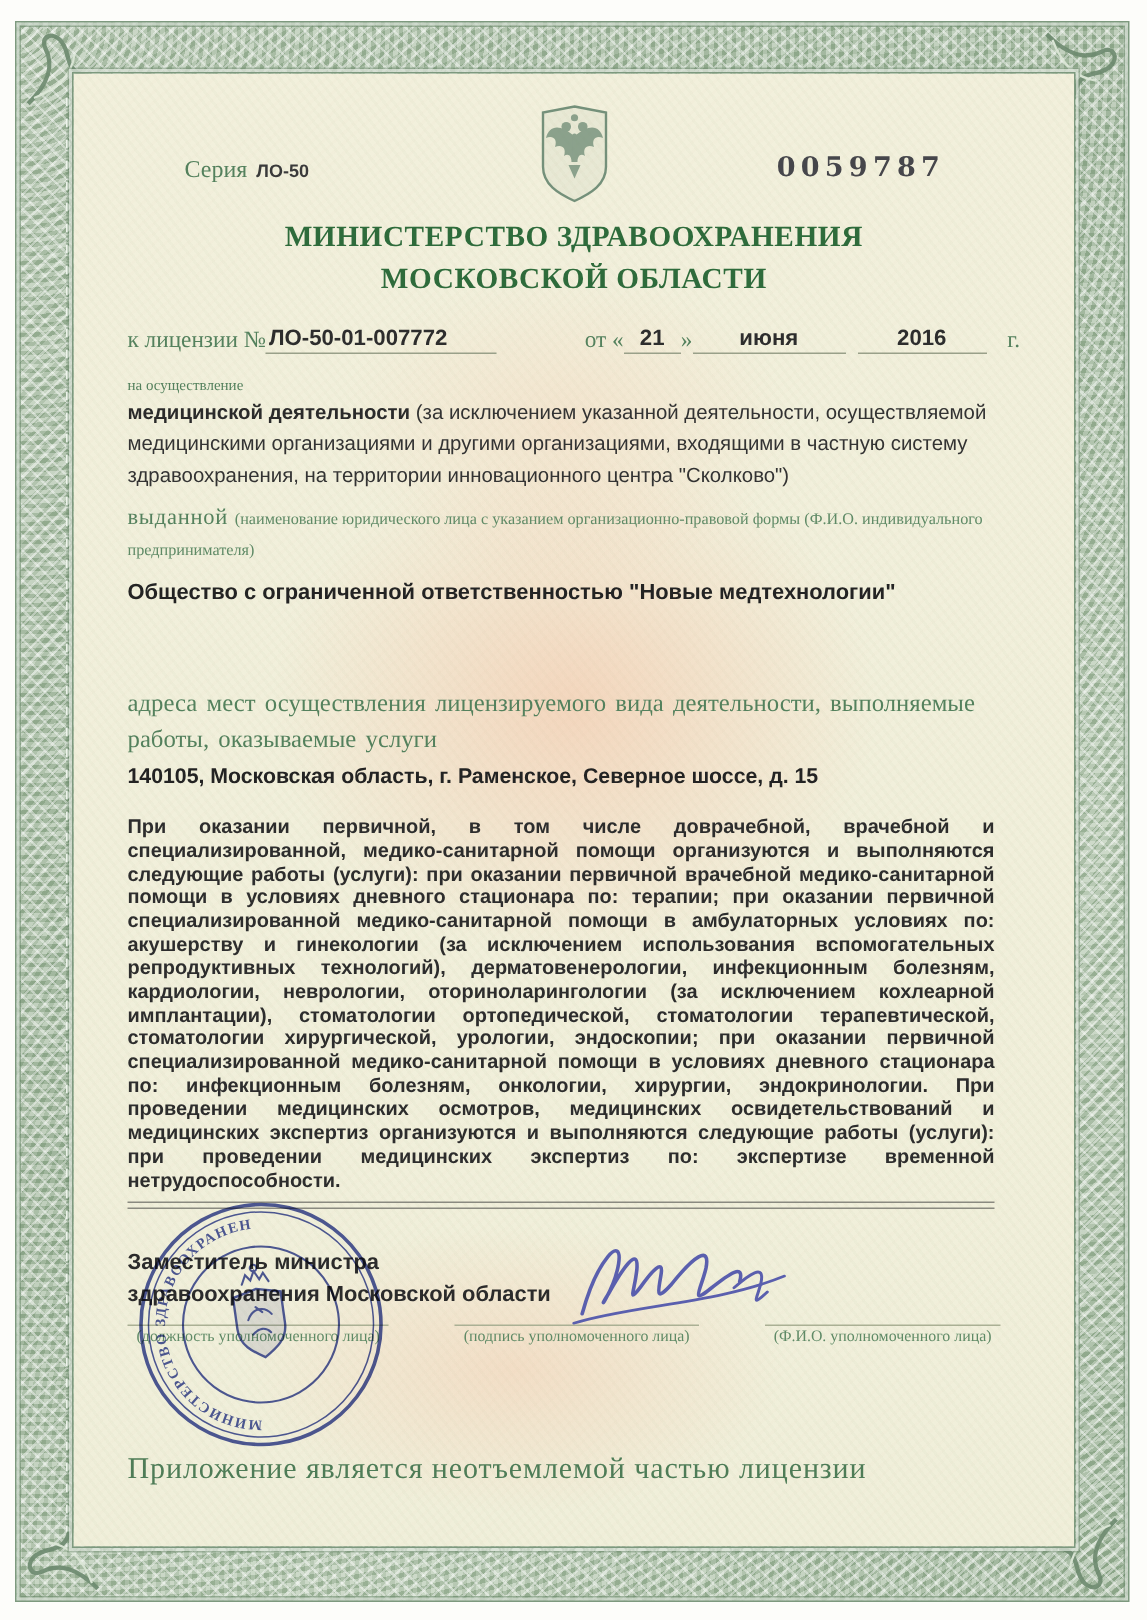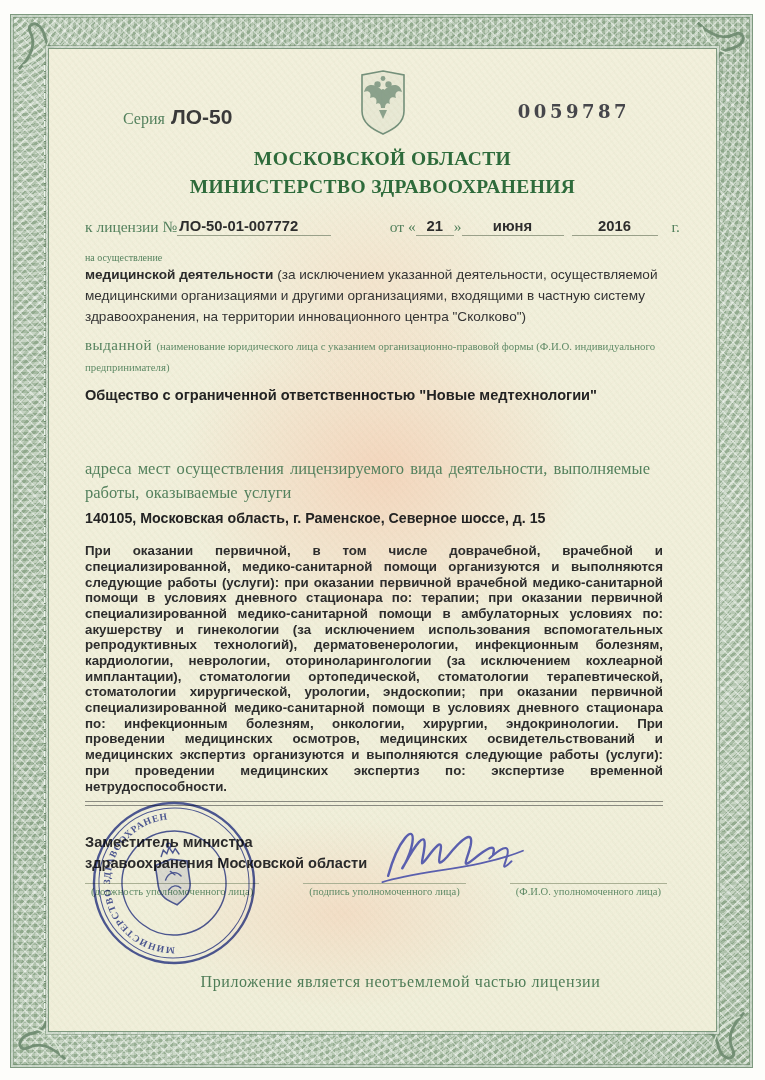--- a/index.html
+++ b/index.html
@@ -42,21 +42,21 @@
       repeating-linear-gradient(52deg, rgba(168,190,150,.055) 0 2px, rgba(0,0,0,0) 2px 5px),
       repeating-linear-gradient(-42deg, rgba(232,204,182,.05) 0 2px, rgba(0,0,0,0) 2px 5px),
       linear-gradient(#f2f0dc,#f0efda);
     border:1px solid #7d997e;
     box-shadow: 0 0 0 2px rgba(246,250,244,.6), 0 0 0 3px rgba(104,134,104,.45);
     padding:0 36px;box-sizing:border-box;}
   .g{font-family:"Liberation Serif",serif;color:#54815d;}
   
   .header-row{position:relative;height:94px;}
   .series{position:absolute;left:38px;top:56px;font-size:16px;}
-  .series .val{font-weight:bold;color:#3a3a3a;font-size:21px;font-family:"Liberation Sans",sans-serif;margin-left:6px;}
+  .series .val{font-weight:bold;color:#3a3a3a;font-size:12px;font-family:"Liberation Sans",sans-serif;margin-left:6px;}
   .emblem{position:absolute;left:50%;transform:translateX(-50%);top:20px;}
   .serial{position:absolute;right:50px;top:52px;font-family:"DejaVu Serif",serif;font-size:18px;
           color:#46464b;letter-spacing:3.5px;font-weight:600;}
   .title{text-align:center;font-family:"Liberation Serif",serif;font-weight:bold;color:#2e6b3b;
          font-size:19.5px;line-height:1.42;letter-spacing:.4px;margin-top:2px;}
   
   .blank{display:inline-block;border-bottom:1px solid #99a089;vertical-align:baseline;}
   .row-app{margin-top:20px;padding-left:2px;font-size:17px;letter-spacing:1px;}
   .row-app .no{margin-left:14px;letter-spacing:0;}
   .row-app .blank{width:128px;margin-left:6px;}
@@ -84,22 +84,22 @@
   
   .sigrow{margin-top:26px;display:flex;align-items:flex-start;position:relative;}
   .sig-title{width:300px;font-size:14.6px;font-weight:bold;color:#2b2b2b;line-height:1.42;}
   .sig-mid{width:150px;}
   .sig-name{margin-left:12px;margin-top:20px;font-size:15px;font-weight:bold;color:#2b2b2b;}
   .siglabels{display:flex;margin-top:9px;width:582px;justify-content:space-between;}
   .siglabels span{font-size:10.6px;color:#5f8a66;border-top:1px solid #aab094;padding:2px 6px 0 6px;
                   font-family:"Liberation Serif",serif;}
   .signature{position:absolute;left:288px;top:-22px;transform:rotate(-3deg);}
   .stamp{position:absolute;left:39px;top:748px;mix-blend-mode:multiply;}
-  .footer-note{position:absolute;left:0;right:0;bottom:40px;text-align:center;padding-left:36px;
-               font-size:16px;letter-spacing:.6px;color:#4e7c57;font-family:"Liberation Serif",serif;}
+  .footer-note{position:absolute;left:0;right:0;bottom:40px;text-align:left;padding-left:36px;
+               font-size:20px;letter-spacing:.6px;color:#4e7c57;font-family:"Liberation Serif",serif;}
 </style>
 </head>
 <body>
 
 <div class="stage">
   <div class="band">
     <svg class="curl tl" viewBox="0 0 60 60">
       <path d="M6,54 C20,40 24,28 18,16 C14,8 22,4 28,10 C36,18 30,30 44,34 C52,36 54,44 46,48" fill="none" stroke="#6d8a6f" stroke-width="3"></path>
       <path d="M10,50 C26,44 36,34 38,20" fill="none" stroke="#dde8d8" stroke-width="1.5"></path>
     </svg>
@@ -135,22 +135,22 @@
           <circle cx="30.5" cy="15.5" r="3.2"></circle>
           <circle cx="25" cy="9.5" r="2.4"></circle>
           <path d="M21,41 h8 l-4,9 z"></path>
           <rect x="23.4" y="20" width="3.2" height="16" rx="1.5"></rect>
         </g>
       </svg>
       <div class="serial">0059787</div>
     </div>
 
     <div class="title">
+      <div>МИНИСТЕРСТВО ЗДРАВООХРАНЕНИЯ</div>
       <div>МОСКОВСКОЙ ОБЛАСТИ</div>
-      <div>МИНИСТЕРСТВО ЗДРАВООХРАНЕНИЯ</div>
     </div>
 
 
     <div class="row-lic g">
       <span>к лицензии №</span>
       <span class="blank b1"><b>ЛО-50-01-007772</b></span>
       <span class="grow"></span>
       <span>от «</span>
       <span class="blank b2"><b>21</b></span>
       <span>»</span>

